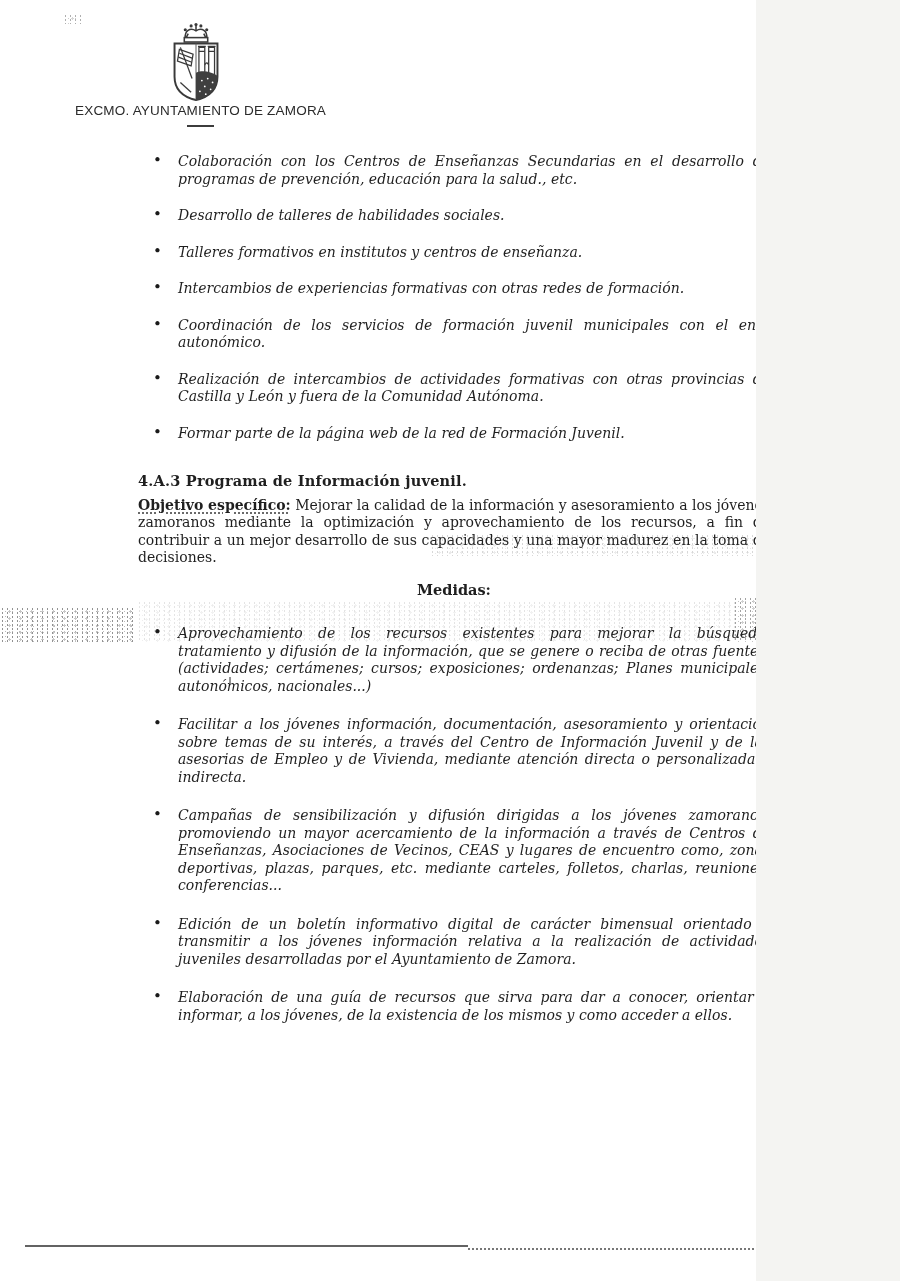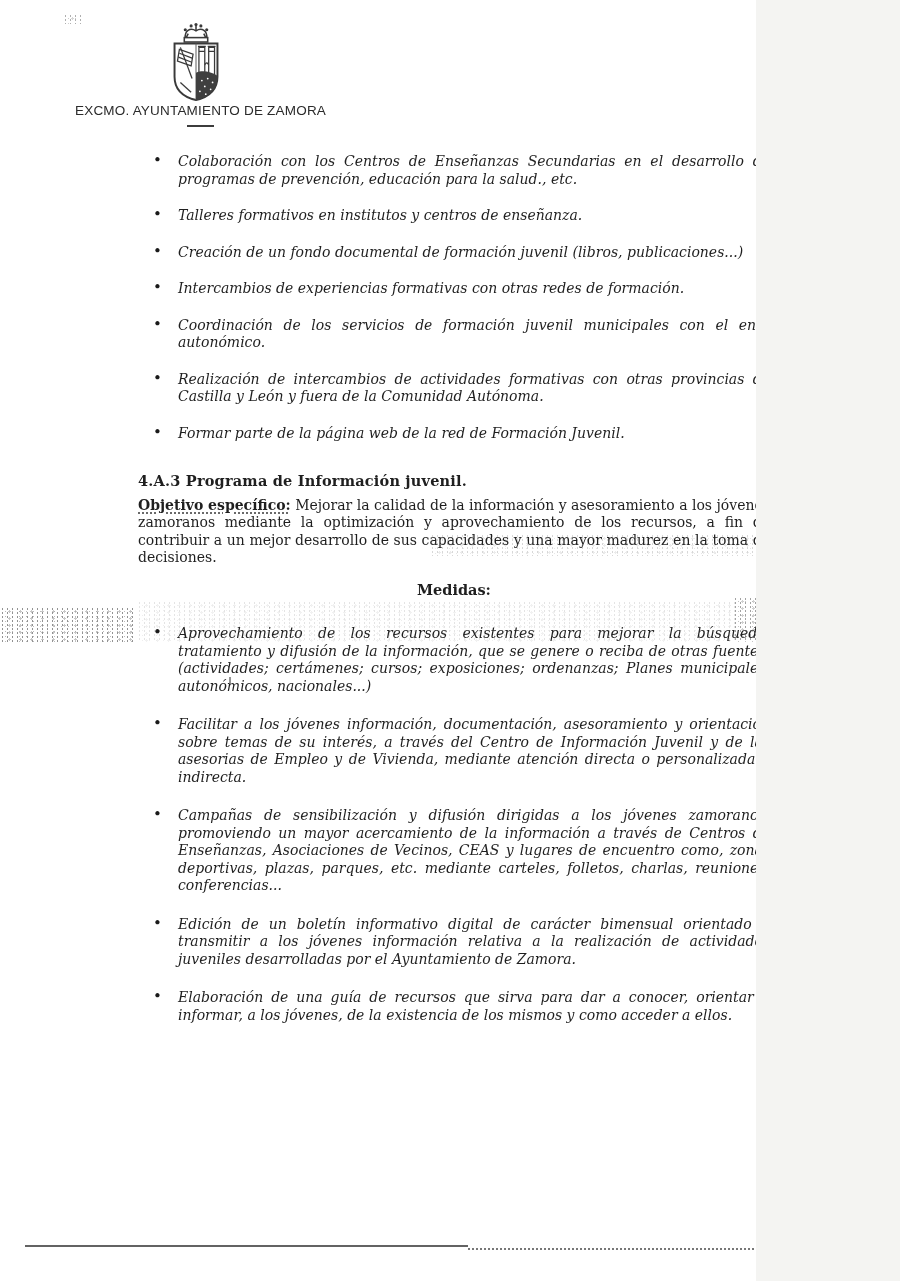--- a/index.html
+++ b/index.html
@@ -133,22 +133,22 @@
       </g>
     </svg>
   </div>
   <div class="org-title">EXCMO. AYUNTAMIENTO DE ZAMORA</div>
   <div class="org-underline"></div>
 
   <div class="main">
 
     <ul class="doc-list">
       <li>Colaboración con los Centros de Enseñanzas Secundarias en el desarrollo de programas de prevención, educación para la salud., etc.</li>
+      <li>Desarrollo de talleres de habilidades sociales.</li>
       <li>Talleres formativos en institutos y centros de enseñanza.</li>
-      <li>Creación de un fondo documental de formación juvenil (libros, publicaciones...)</li>
       <li>Intercambios de experiencias formativas con otras redes de formación.</li>
       <li>Coordinación de los servicios de formación juvenil municipales con el ente autonómico.</li>
       <li>Realización de intercambios de actividades formativas con otras provincias de Castilla y León y fuera de la Comunidad Autónoma.</li>
       <li>Formar parte de la página web de la red de Formación Juvenil.</li>
     </ul>
 
     <div class="sec-heading">4.A.3 Programa de  Información juvenil.</div>
 
     <p class="objetivo"><span class="objetivo-label">Objetivo específico:</span><span> Mejorar la calidad de la información y asesoramiento a los jóvenes zamoranos mediante la optimización y aprovechamiento de los recursos, a fin de contribuir a un mejor desarrollo de sus capacidades y una mayor madurez en la toma de decisiones.</span></p>
 

